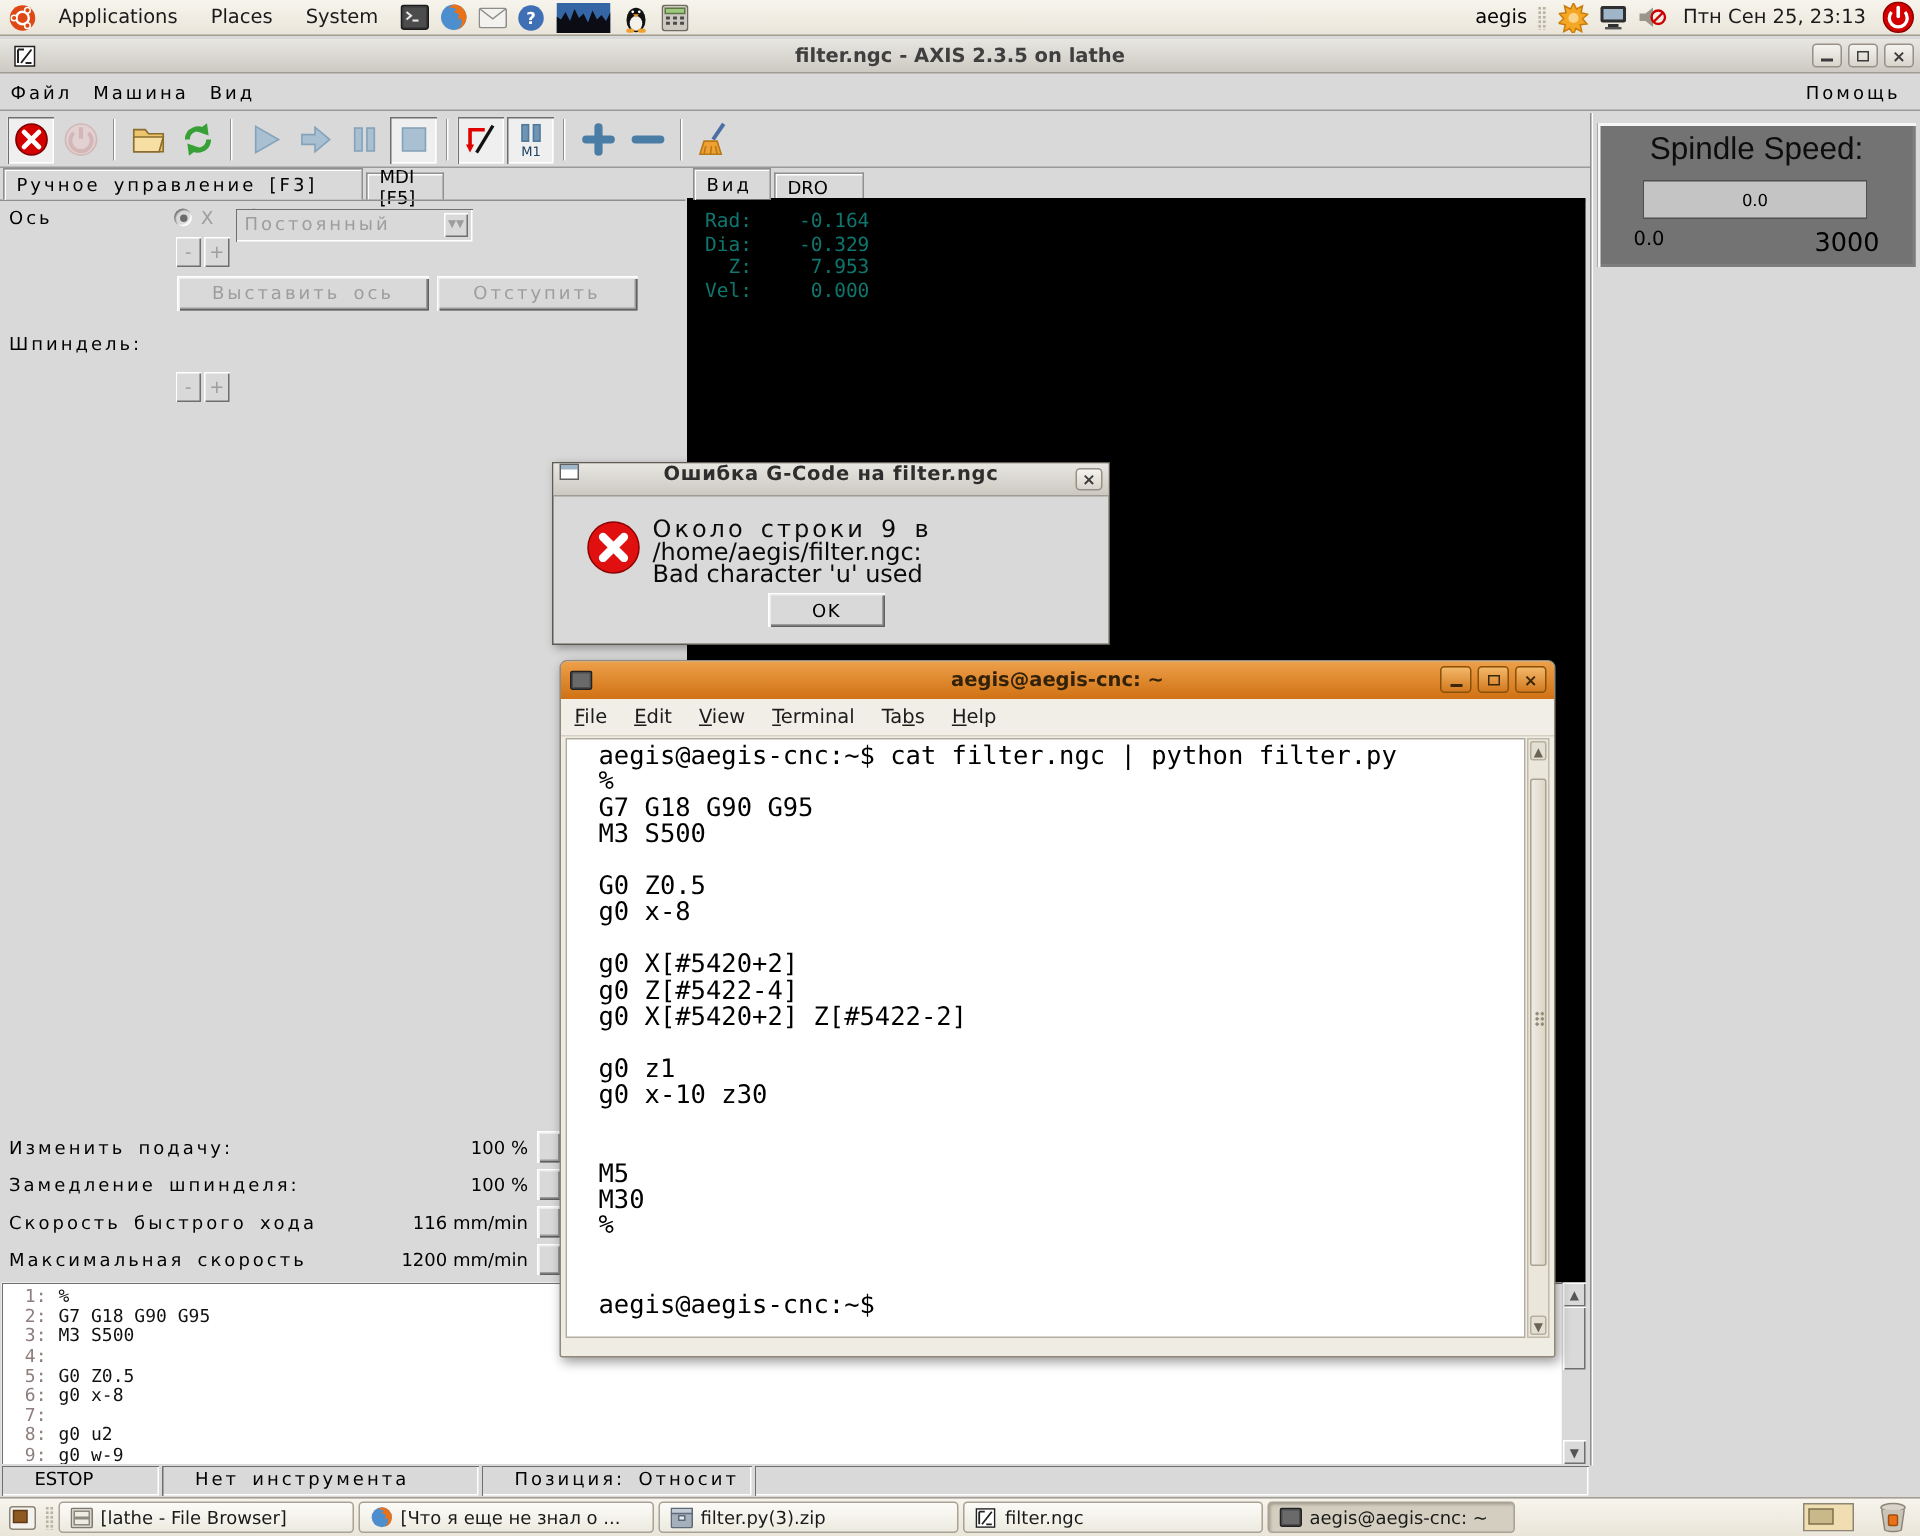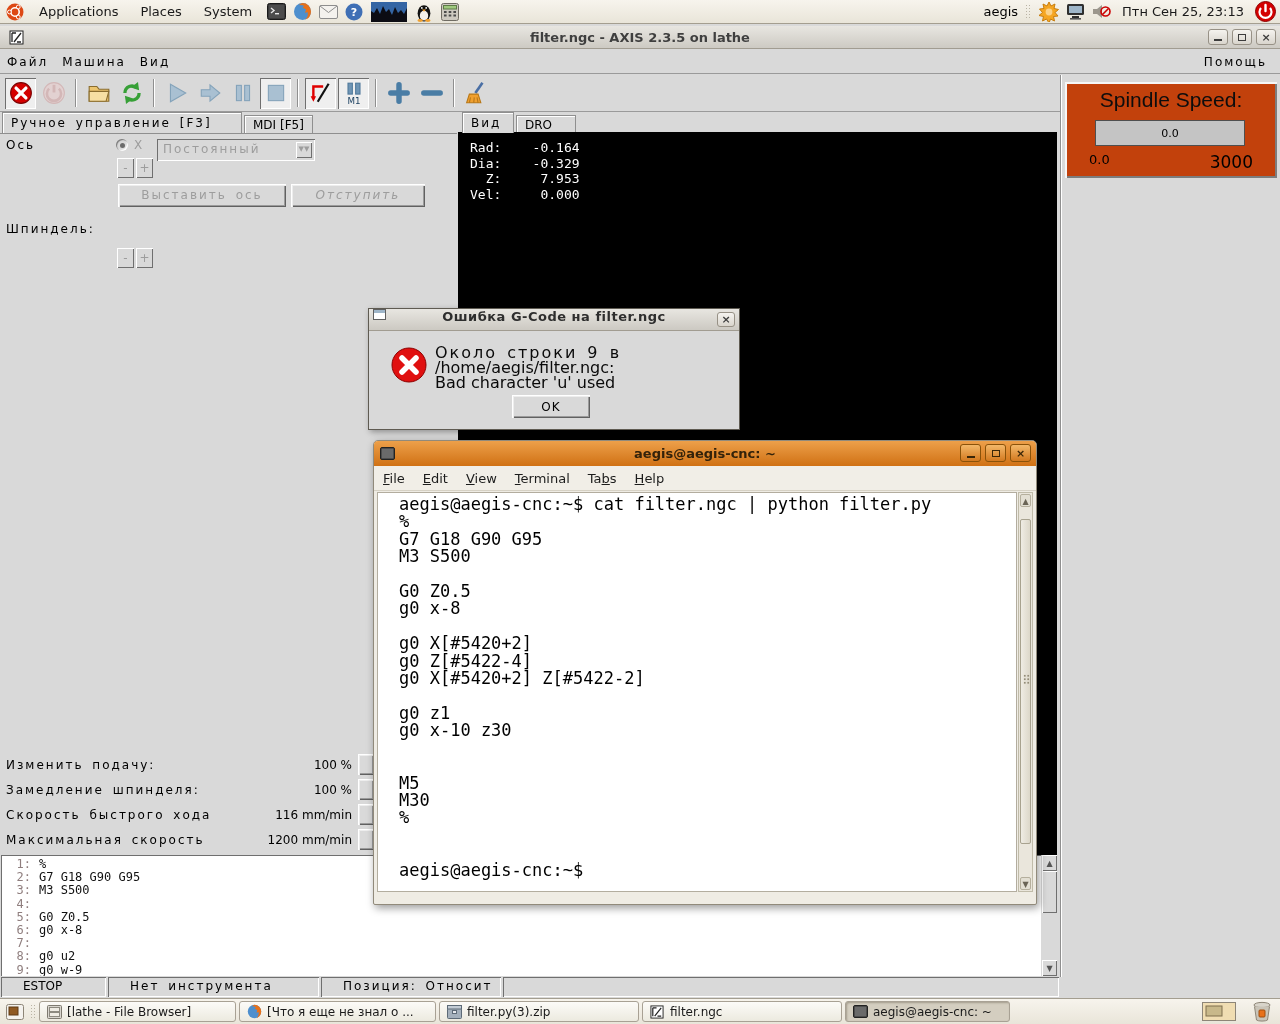--- a/index.html
+++ b/index.html
@@ -44,24 +44,24 @@
   
   .tab { position:absolute; background:#d9d9d9; border:1px solid #8f8f8f; border-bottom:none; box-shadow:inset 1px 1px 0 #fff; padding:0 8px; font-size:12px; display:flex; align-items:center; }
   .tabline { position:absolute; background:#8f8f8f; height:1px; }
   .panel-lbl { position:absolute; font-size:12px; }
   .sbtn { position:absolute; width:17px; height:20px; display:flex; align-items:center; justify-content:center; font-size:12px; color:#9d9d9d; }
   .radio { position:absolute; width:12px; height:12px; border-radius:50%; background:#d9d9d9; box-shadow: inset 1px 1px 1px #777, inset -1px -1px 1px #fff; }
   .radio.sel::after { content:''; position:absolute; left:3.5px; top:3.5px; width:5px; height:5px; border-radius:50%; background:#6b6b6b; }
 
   
   #preview-canvas { left:458px; top:132px; width:599px; height:723px; background:#000; }
-  #dro-pre { position:absolute; left:12px; top:8px; font-family:"DejaVu Sans Mono", monospace; font-size:13px; line-height:15.5px; color:#ffffff; white-space:pre; }
-
-  
-  #spindle-panel { left:1065px; top:82px; width:212px; height:96px; background:#c2410c; box-shadow: inset 2px 2px 0 #f6f6f6, inset -2px -2px 0 #7d7d7d; }
+  #dro-pre { position:absolute; left:12px; top:8px; font-family:"DejaVu Sans Mono", monospace; font-size:13px; line-height:15.5px; color:#0f766e; white-space:pre; }
+
+  
+  #spindle-panel { left:1065px; top:82px; width:212px; height:96px; background:#737373; box-shadow: inset 2px 2px 0 #f6f6f6, inset -2px -2px 0 #7d7d7d; }
   #spindle-title { text-align:center; font-family:"Liberation Sans", sans-serif; font-size:21px; color:#0d0d0d; margin-top:6px; }
   #spindle-gauge { position:absolute; left:30px; top:38px; width:150px; height:26px; background:#c4c4c4; border:1px solid #4f4f4f; display:flex; align-items:center; justify-content:center; font-size:11px; }
   .gauge-min { position:absolute; left:24px; top:70px; font-size:13px; }
   .gauge-max { position:absolute; right:24px; top:70px; font-size:17px; }
 
   
   .ovr-row { position:absolute; left:0; width:374px; height:25px; }
   .ovr-lbl { position:absolute; left:6px; top:5px; font-size:12px; }
   .ovr-val { position:absolute; right:22px; top:5px; font-size:12px; letter-spacing:0; }
   .ovr-handle { position:absolute; right:0; top:1px; width:16px; height:21px; background:#d9d9d9; }
@@ -334,39 +334,39 @@
           <path d="M4 20 l1-5 M8 20 l0.5-5 M12 20 l-1-5" stroke="#b87818" stroke-width="1"></path>
         </svg>
     </span>
   </div>
 
   <div class="abs" style="left:1060px; top:75px; width:2px; height:902px; box-shadow:inset 1px 0 0 #8f8f8f, inset -1px 0 0 #fff;"></div>
 
   <div class="tab" style="left:2px; top:112px; width:240px; height:21px; z-index:2;">
       <span class="ls">Ручное управление [F3]</span>
     </div>
-  <div class="tab" style="left:244px; top:115px; width:69px; height:18px;">
+  <div class="tab" style="left:244px; top:115px; width:52px; height:18px;">
       <span>MDI [F5]</span>
     </div>
   <div class="tabline abs" style="left:0; top:133px; width:457px;"></div>
 
   <div class="panel-lbl ls" style="left:6px; top:138px;">Ось</div>
   <span class="radio sel" style="left:116px; top:139px;"></span>
   <span class="panel-lbl dis" style="left:134px; top:138px;">X</span>
   <span class="radio" style="left:163px; top:139px;"></span>
   <span class="panel-lbl dis" style="left:181px; top:138px;">Z</span>
 
   <span class="sbtn tk raised" style="left:117px; top:158px;">-</span>
   <span class="sbtn tk raised" style="left:136px; top:158px;">+</span>
   <div class="abs sunken tk" style="left:157px; top:139px; width:158px; height:22px;">
     <span class="panel-lbl ls dis" style="left:6px; top:3px;">Постоянный</span>
     <span class="abs raised tk" style="right:3px; top:3px; width:16px; height:16px; text-align:center; font-size:7px; color:#9d9d9d; line-height:15px;">▼▼</span>
   </div>
   <div class="abs raised2 tk panel-lbl ls dis" style="left:118px; top:184px; width:168px; height:23px; text-align:center; line-height:22px;">Выставить ось</div>
-  <div class="abs raised2 tk panel-lbl ls dis" style="left:291px; top:184px; width:134px; height:23px; text-align:center; line-height:22px;font-style:italic;">Отступить</div>
+  <div class="abs raised2 tk panel-lbl ls dis" style="left:291px; top:184px; width:134px; height:23px; text-align:center; line-height:22px;">Отступить</div>
 
   <div class="panel-lbl ls" style="left:6px; top:222px;">Шпиндель:</div>
   <span class="sbtn tk raised" style="left:117px; top:248px;">-</span>
   <span class="sbtn tk raised" style="left:136px; top:248px;">+</span>
 
   <div class="tab" style="left:462px; top:112px; width:52px; height:21px; z-index:2;">
       <span class="ls">Вид</span>
     </div>
   <div class="tab" style="left:516px; top:115px; width:60px; height:18px;">
       <span>DRO</span>

